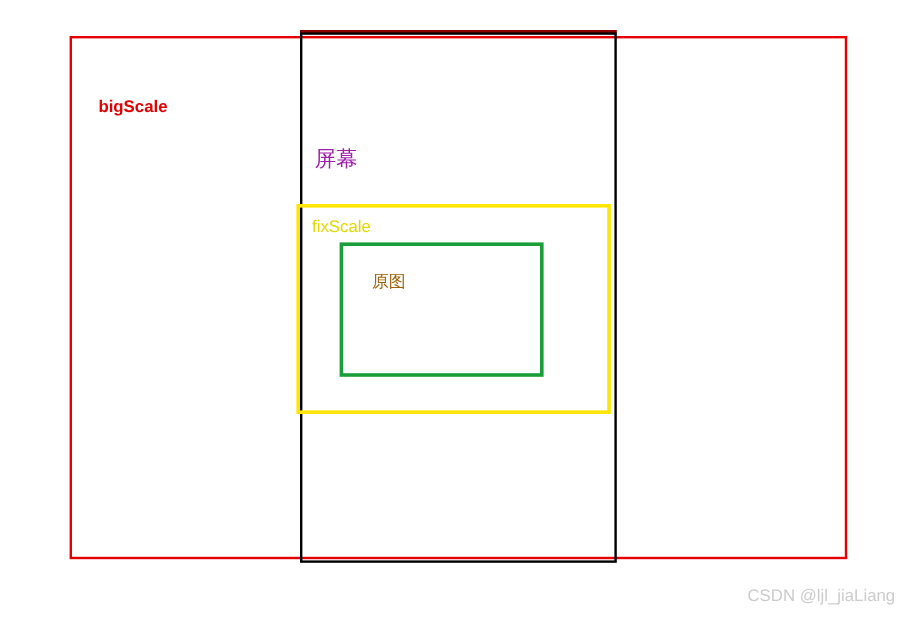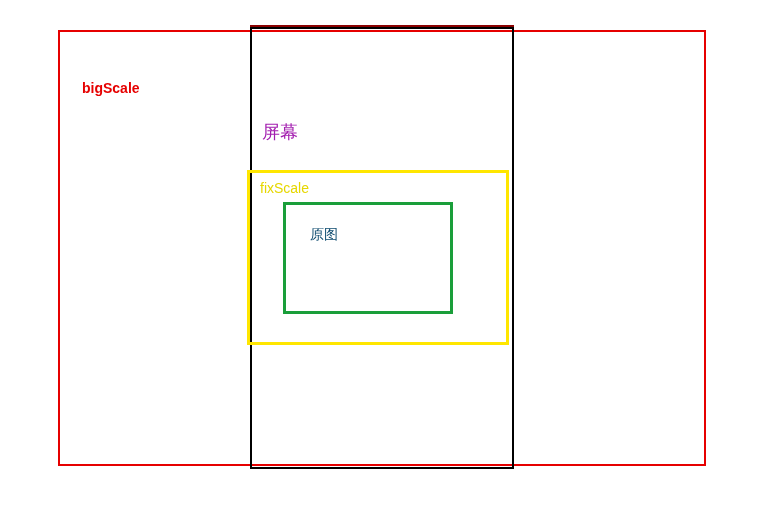--- a/index.html
+++ b/index.html
@@ -80,21 +80,21 @@
       left: 283px;
       top: 202px;
       width: 170px;
       height: 112px;
       border: 3px solid #1a9e3a;
     }
     .original-label {
       position: absolute;
       left: 310px;
       top: 226px;
-      color: #0c4a6e;
+      color: #a16207;
       font-size: 14px;
     }
     .watermark {
       position: absolute;
       right: 22px;
       bottom: 12px;
       color: #cccccc;
       font-size: 14px;
       font-family: Arial, sans-serif;
     }
@@ -110,13 +110,14 @@
   <div class="screen-top-accent"></div>
   <div class="screen-box"></div>
   <div class="screen-label">屏幕</div>
 
   <div class="fix-scale-box"></div>
   <div class="fix-scale-label">fixScale</div>
 
   <div class="original-box"></div>
   <div class="original-label">原图</div>
 
+  <div class="watermark">CSDN @ljl_jiaLiang</div>
 </div>
 
 </body></html>

